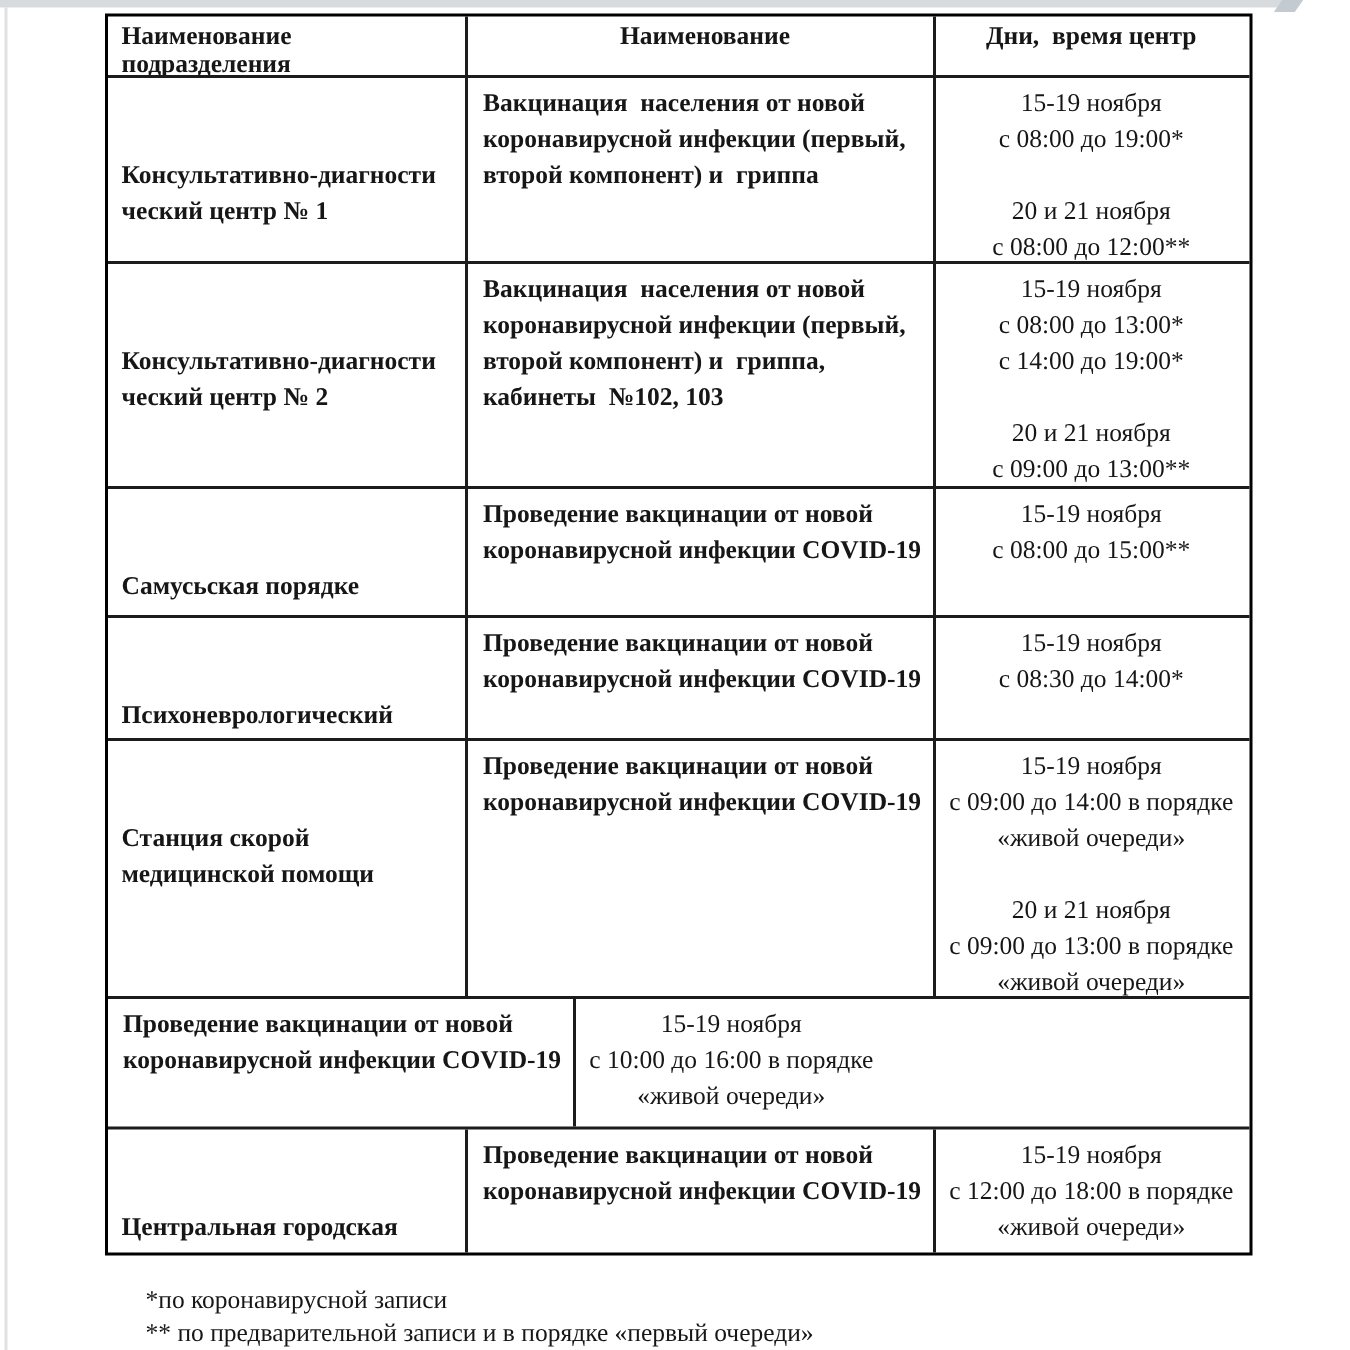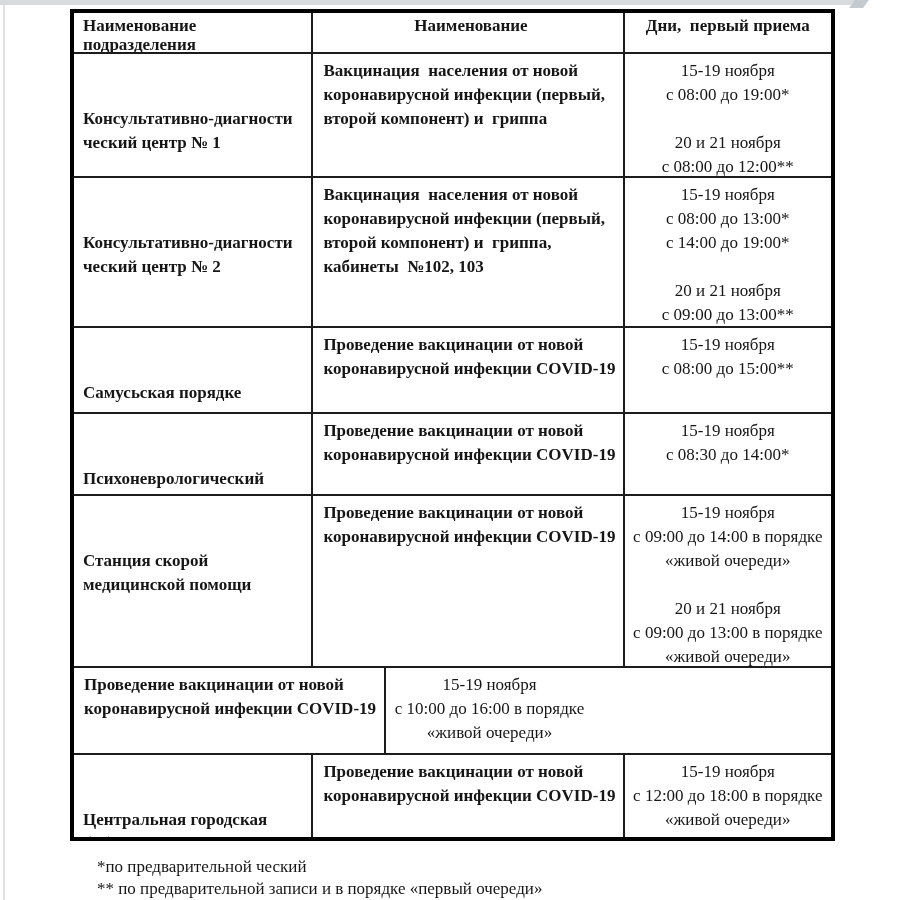--- a/index.html
+++ b/index.html
@@ -32,21 +32,21 @@
     left: 3px; top: 5px;
     width: 2px; height: 895px;
     background: #dfe1e3;
   }
 
   
   .vtable {
     position: absolute;
     left: 70px; top: 9px;
     width: 765px;
-    border: 4px solid #000000;
+    border: 2px solid #000000;
     box-sizing: border-box;
     background: #ffffff;
   }
   .vrow {
     display: flex;
     box-sizing: border-box;
     border-bottom: 2px solid #1c1c1c;
   }
   .vrow:last-child { border-bottom: none; }
   .cell {
@@ -84,21 +84,21 @@
 <div class="scan-top-bar"></div>
 <div class="scan-top-notch"></div>
 <div class="scan-left-line"></div>
 
 <div class="vtable">
 
   <div class="vrow hdr" style="height:41px">
     <div class="cell c1">Наименование
 подразделения</div>
     <div class="cell c2">Наименование</div>
-    <div class="cell c3">Дни,  первый приема</div>
+    <div class="cell c3">Дни,  время центр</div>
   </div>
 
   <div class="vrow" style="height:124px">
     <div class="cell c1">
       <div class="org-name">Консультативно-диагности
 ческий центр № 1</div>
       
       
     </div>
     <div class="cell c2">Вакцинация  населения от новой
@@ -189,15 +189,15 @@
     <div class="cell c2">Проведение вакцинации от новой
 коронавирусной инфекции COVID-19</div>
     <div class="cell c3">15-19 ноября
 с 12:00 до 18:00 в порядке
 «живой очереди»</div>
   </div>
 
 </div>
 
 <div class="footnotes">
-  <div>*по предварительной ческий</div>
+  <div>*по коронавирусной записи</div>
   <div>** по предварительной записи и в порядке «первый очереди»</div>
 </div>
 
 </body></html>

